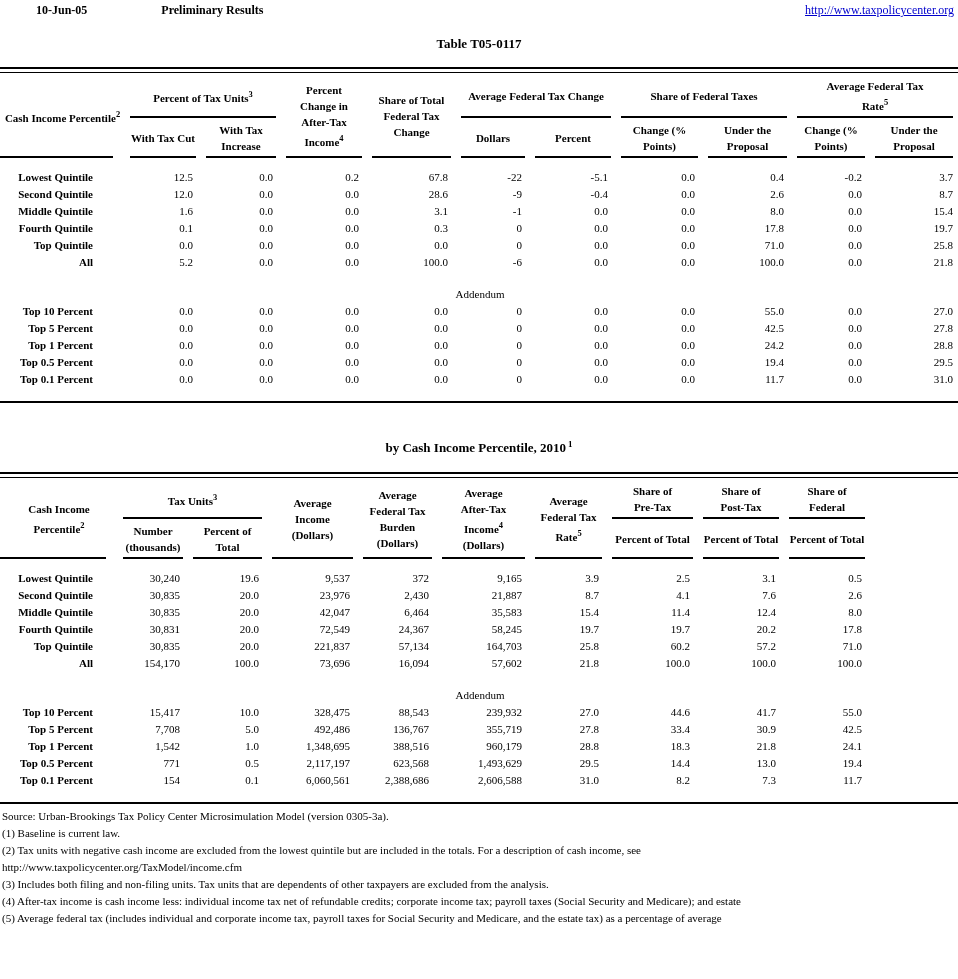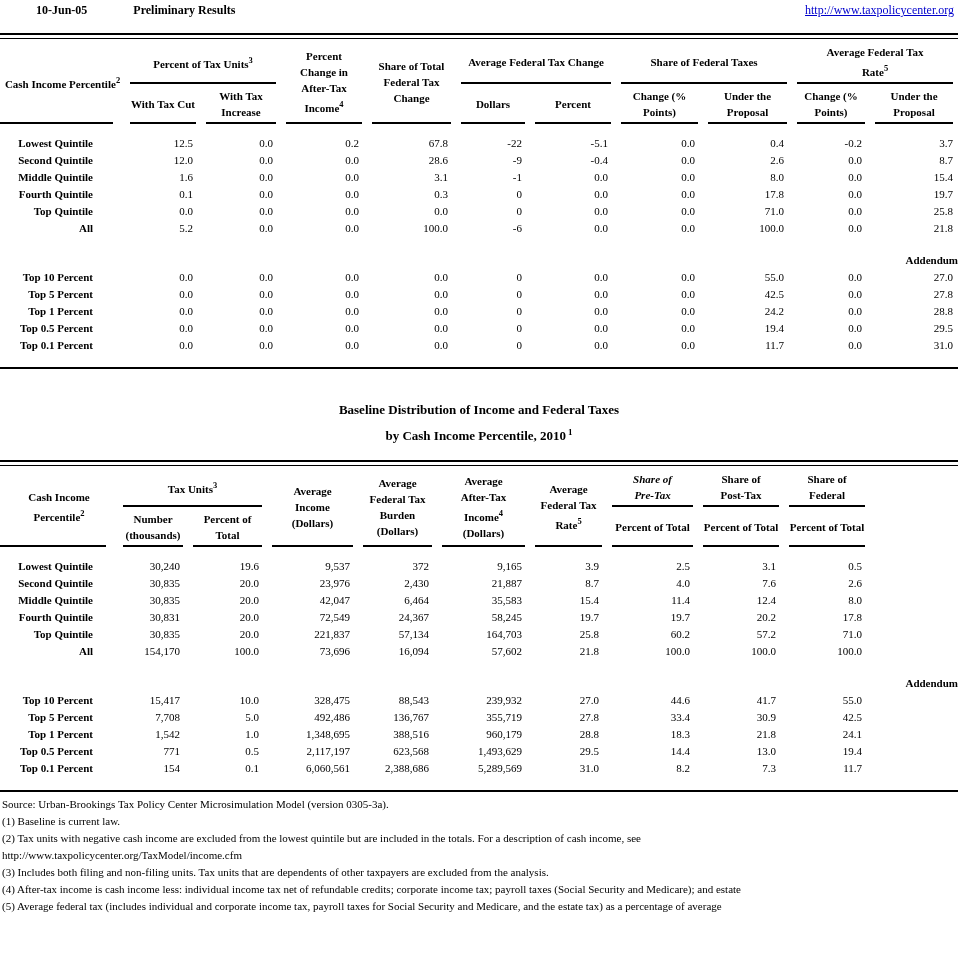--- a/index.html
+++ b/index.html
@@ -1,20 +1,20 @@
 <!DOCTYPE html>
 <html><head>
 <meta charset="utf-8">
 <style>
   html,body{margin:0;padding:0;background:#fff;color:#000;}
   body{width:958px;height:979px;overflow:hidden;font-family:"Liberation Serif","DejaVu Serif",serif;}
   .page{width:958px;}
 
   
-  .topbar{display:flex;align-items:baseline;padding:3px 4px 0 36px;font-size:12px;font-weight:bold;}
+  .topbar{display:flex;align-items:baseline;padding:3px 4px 0 36px;font-size:12px;font-weight:bold;gap:28px;}
   .topbar .status{margin-left:46px;}
   .topbar a{margin-left:auto;font-weight:normal;color:#0000cc;text-decoration:underline;}
 
   
   .titleblock{text-align:center;font-weight:bold;font-size:13px;line-height:21px;margin-top:15px;}
   .titleblock sup{font-size:9px;margin-left:2px;}
   .titleblock2{text-align:center;font-weight:bold;font-size:13px;line-height:22px;margin-top:30px;}
   .titleblock2 sup{font-size:9px;margin-left:2px;}
 
   
@@ -30,38 +30,39 @@
   .datatable th sup{font-size:8.5px;}
   sup:empty{display:none;}
   .datatable th .narrow{display:inline-block;}
   .datatable td{line-height:17px;padding:0;}
   .datatable td.rowlabel{font-weight:bold;text-align:right;white-space:nowrap;}
   .t1 td.rowlabel{padding-right:32px;}
   .t2 td.rowlabel{padding-right:25px;}
   .datatable td.num{text-align:right;padding-right:8px;white-space:nowrap;}
   .t1 td.num:last-child{padding-right:5px;}
   tbody.tb-main tr:first-child td{padding-top:11px;}
-  td.addendum{font-weight:bold;text-align:right;padding:15px 0 0 2px;line-height:17px;}
+  td.addendum{font-weight:normal;text-align:center;padding:15px 0 0 2px;line-height:17px;}
 
   
   .footnotes{font-size:11px;line-height:17px;padding:4px 2px 0 2px;}
   .footnotes div{white-space:nowrap;}
 </style>
 </head>
 <body>
 
 <div class="page">
 
   <div class="topbar">
     <span class="date">10-Jun-05</span>
     <span class="status">Preliminary Results</span>
     <a href="#">http://www.taxpolicycenter.org</a>
   </div>
 
   <div class="titleblock">
+    <div>Table T05-0117</div>
   </div>
 
   <div class="rule-double"></div>
 
   <table class="datatable t1">
     <colgroup>
       <col style="width:125px">
         <col style="width:76px">
         <col style="width:80px">
         <col style="width:86px">
@@ -244,21 +245,20 @@
           <td class="num">11.7</td>
           <td class="num">0.0</td>
           <td class="num">31.0</td>
         </tr>
       </tbody>
   </table>
 
   <div class="rule-single"></div>
 
   <div class="titleblock2">
-    <div>Baseline Distribution of Income and Federal Taxes</div>
     <div><span>by Cash Income Percentile, 2010</span><sup>1</sup></div>
   </div>
 
   <div class="rule-double"></div>
 
   <table class="datatable t2">
     <colgroup>
       <col style="width:118px">
         <col style="width:70px">
         <col style="width:79px">
@@ -272,21 +272,21 @@
         <col style="width:88px">
     </colgroup>
     <thead>
       <tr>
         <th class="uline labelhead" rowspan="2"><span>Cash Income Percentile</span><sup>2</sup></th>
         <th class="uline" colspan="2"><span>Tax Units</span><sup>3</sup></th>
         <th class="uline" rowspan="2"><span class="narrow" style="max-width:58px;">Average Income (Dollars)</span></th>
         <th class="uline" rowspan="2"><span class="narrow" style="max-width:66px;">Average Federal Tax Burden (Dollars)</span></th>
         <th class="uline" rowspan="2"><span class="narrow" style="max-width:62px;"><span>Average After-Tax Income</span><sup>4</sup> <span>(Dollars)</span></span></th>
         <th class="uline" rowspan="2"><span class="narrow" style="max-width:66px;"><span>Average Federal Tax Rate</span><sup>5</sup></span></th>
-        <th class="uline"><span class="narrow" style="max-width:52px;font-style:italic;">Share of Pre-Tax</span></th>
+        <th class="uline"><span class="narrow" style="max-width:52px;">Share of Pre-Tax</span></th>
         <th class="uline"><span class="narrow" style="max-width:52px;">Share of Post-Tax</span></th>
         <th class="uline"><span class="narrow" style="max-width:52px;">Share of Federal</span></th>
         <th rowspan="2"></th>
       </tr>
       <tr>
         <th class="uline">Number (thousands)</th>
         <th class="uline">Percent of Total</th>
         <th class="uline">Percent of Total</th>
         <th class="uline">Percent of Total</th>
         <th class="uline">Percent of Total</th>
@@ -306,21 +306,21 @@
           <td class="num">0.5</td>
         </tr>
         <tr>
           <td class="rowlabel">Second Quintile</td>
           <td class="num">30,835</td>
           <td class="num">20.0</td>
           <td class="num">23,976</td>
           <td class="num">2,430</td>
           <td class="num">21,887</td>
           <td class="num">8.7</td>
-          <td class="num">4.0</td>
+          <td class="num">4.1</td>
           <td class="num">7.6</td>
           <td class="num">2.6</td>
         </tr>
         <tr>
           <td class="rowlabel">Middle Quintile</td>
           <td class="num">30,835</td>
           <td class="num">20.0</td>
           <td class="num">42,047</td>
           <td class="num">6,464</td>
           <td class="num">35,583</td>
@@ -419,21 +419,21 @@
           <td class="num">14.4</td>
           <td class="num">13.0</td>
           <td class="num">19.4</td>
         </tr>
         <tr>
           <td class="rowlabel">Top 0.1 Percent</td>
           <td class="num">154</td>
           <td class="num">0.1</td>
           <td class="num">6,060,561</td>
           <td class="num">2,388,686</td>
-          <td class="num">5,289,569</td>
+          <td class="num">2,606,588</td>
           <td class="num">31.0</td>
           <td class="num">8.2</td>
           <td class="num">7.3</td>
           <td class="num">11.7</td>
         </tr>
       </tbody>
   </table>
 
   <div class="rule-single"></div>
 

